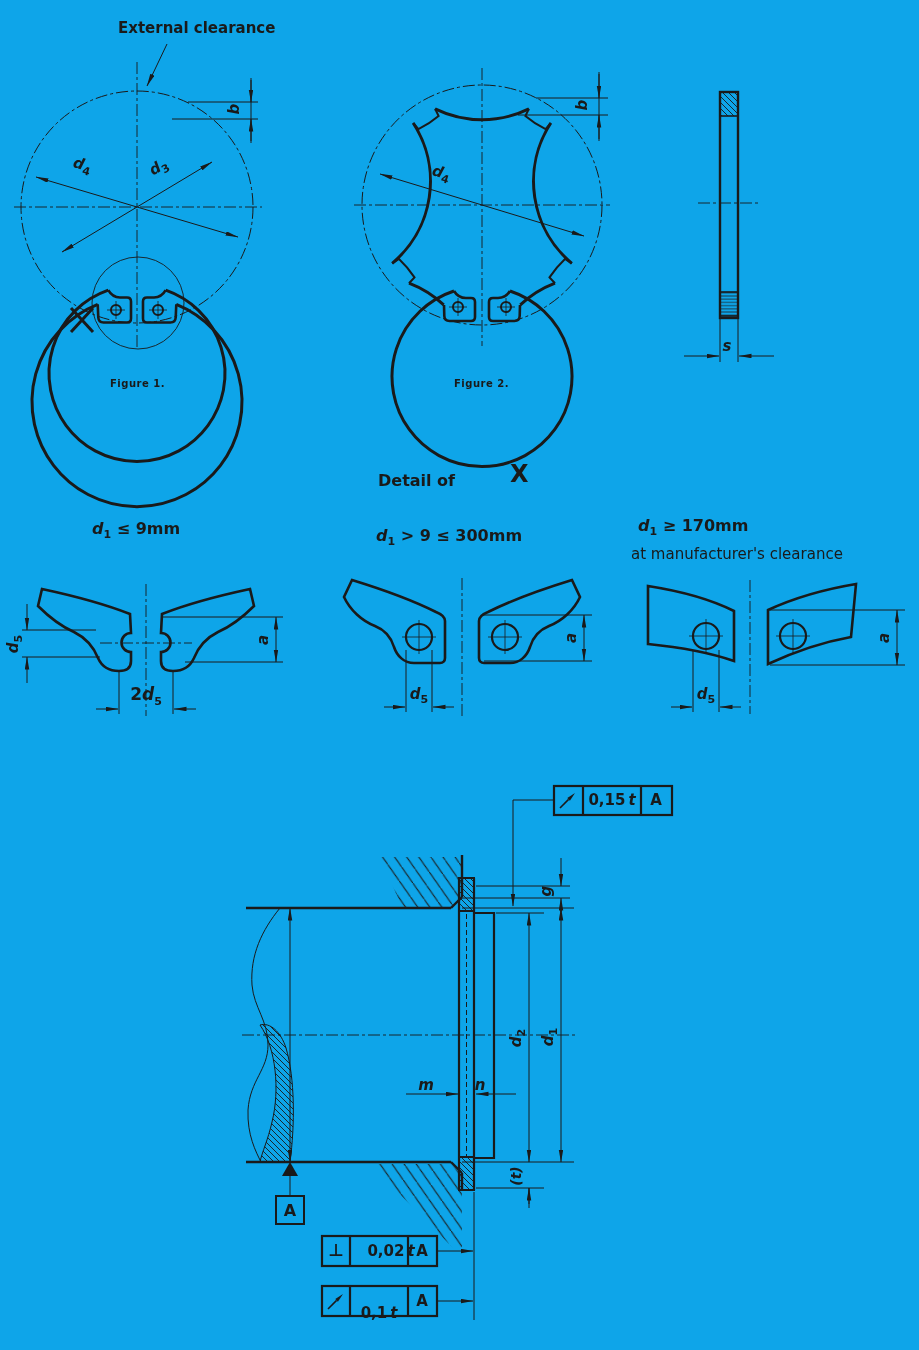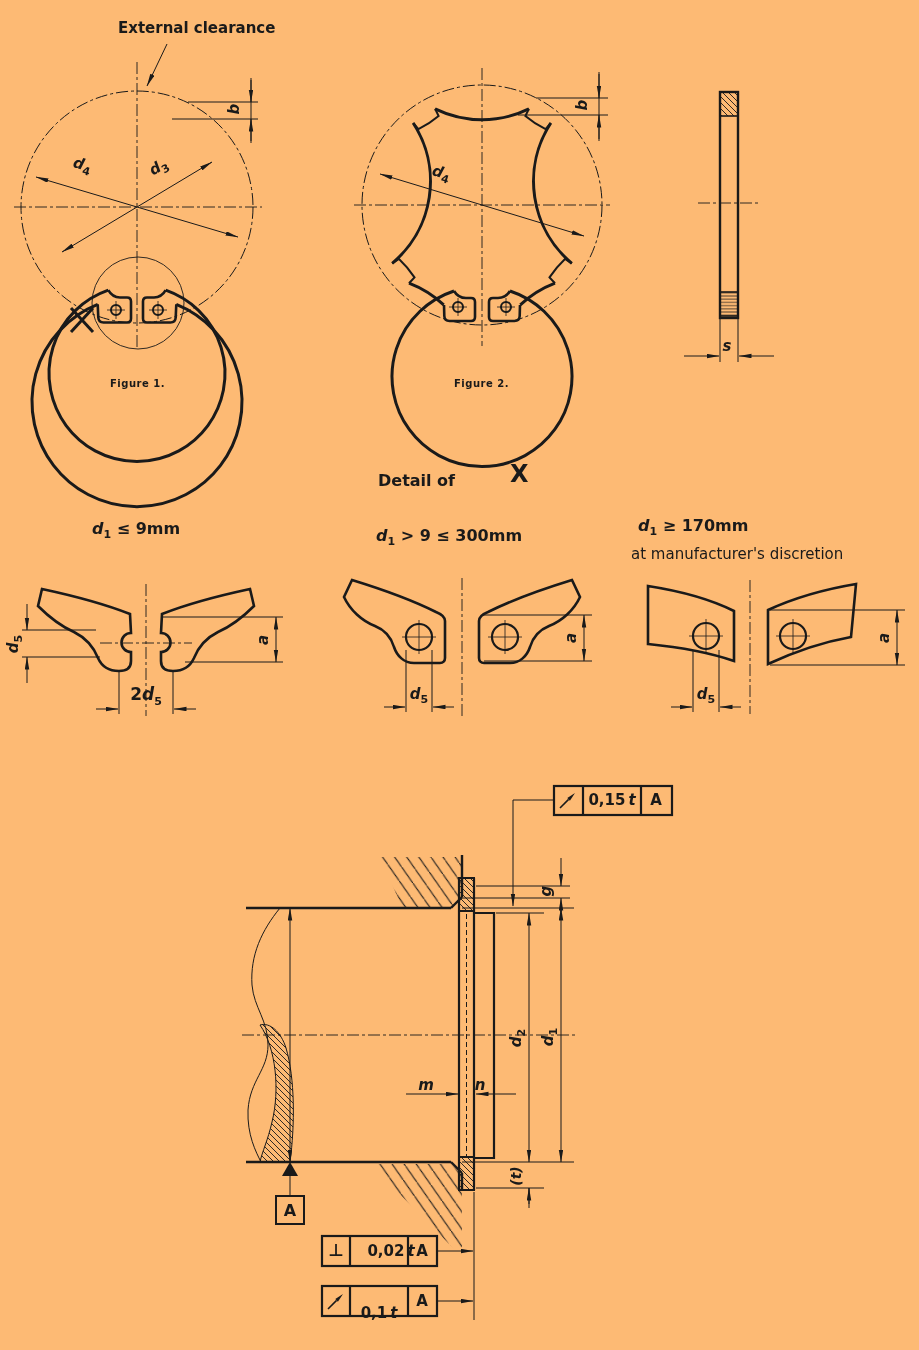--- a/index.html
+++ b/index.html
@@ -1,16 +1,16 @@
 <!DOCTYPE html>
 <html><head>
 <meta charset="utf-8">
 <style>
   html,body{margin:0;padding:0;background:#fff;}
-  #page{position:relative;width:919px;height:1350px;background:#fdba74;overflow:hidden;
+  #page{position:relative;width:919px;height:1350px;background:#0ea5e9;overflow:hidden;
         font-family:"DejaVu Sans","Liberation Sans",sans-serif;color:#1a1a1a;}
   svg{position:absolute;left:0;top:0;}
   .lab{position:absolute;white-space:nowrap;font-weight:600;font-size:15px;color:#1a1a1a;}
   .ctr{transform:translate(-50%,-50%);}
   .rot{transform:translate(-50%,-50%) rotate(-90deg);}
   .it{font-style:italic;}
   .lab sub{font-size:11px;font-weight:600;}
   .cap{font-size:10px;font-weight:700;letter-spacing:.5px;}
   .cond{font-size:16px;}
   .big{font-size:24px;font-weight:700;}
@@ -279,21 +279,21 @@
 <div class="lab ctr" style="left:441px;top:174px;transform:translate(-50%,-50%) rotate(17deg);"><i>d</i><sub>4</sub></div>
 
 <div class="lab it ctr" style="left:727px;top:346px;">s</div>
 
 <div class="lab cond" style="left:378px;top:471px;">Detail of</div>
 <div class="lab big" style="left:510px;top:460px;">X</div>
 
 <div class="lab cond" style="left:92px;top:519px;"><i>d</i><sub>1</sub><span> ≤ 9mm</span></div>
 <div class="lab cond" style="left:376px;top:519px;margin-top:7px;"><i>d</i><sub>1</sub><span> &gt; 9 ≤ 300mm</span></div>
 <div class="lab cond" style="left:638px;top:516px;"><i>d</i><sub>1</sub><span> ≥  170mm</span></div>
-<div class="lab" style="left:631px;top:545px;font-weight:500;">at manufacturer's discretion</div>
+<div class="lab" style="left:631px;top:545px;font-weight:500;">at manufacturer's clearance</div>
 
 <div class="lab rot" style="left:14px;top:644px;"><i>d</i><sub>5</sub></div>
 <div class="lab ctr" style="left:146px;top:696px;font-size:17px;"><span>2</span><i>d</i><sub>5</sub></div>
 <div class="lab it rot" style="left:263px;top:640px;">a</div>
 
 <div class="lab ctr" style="left:419px;top:695px;"><i>d</i><sub>5</sub></div>
 <div class="lab it rot" style="left:571px;top:638px;">a</div>
 
 <div class="lab ctr" style="left:706px;top:695px;"><i>d</i><sub>5</sub></div>
 <div class="lab it rot" style="left:884px;top:638px;">a</div>

